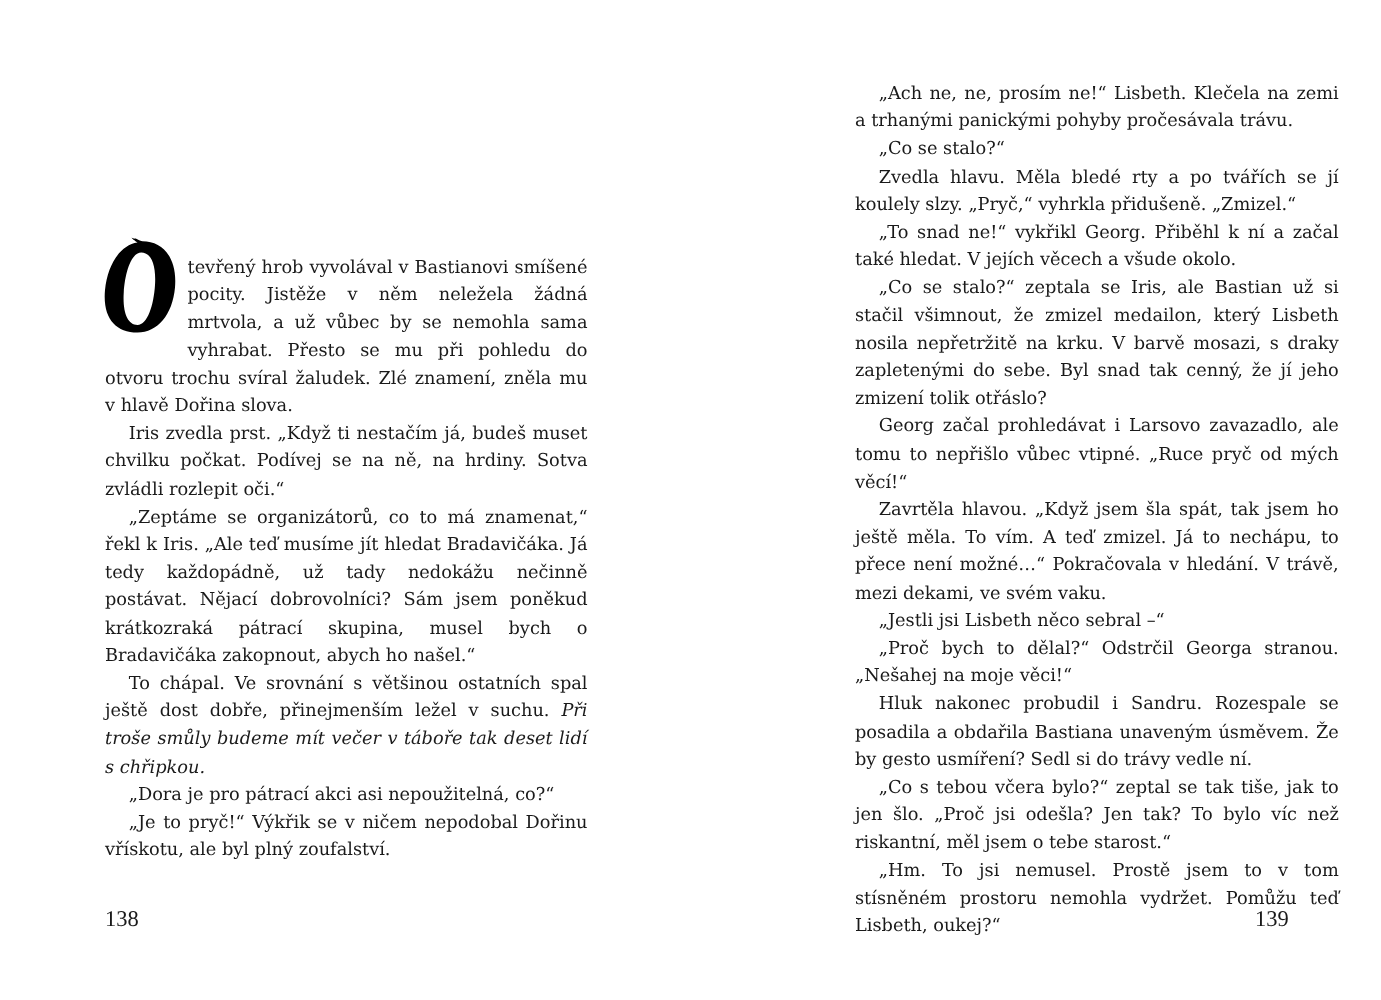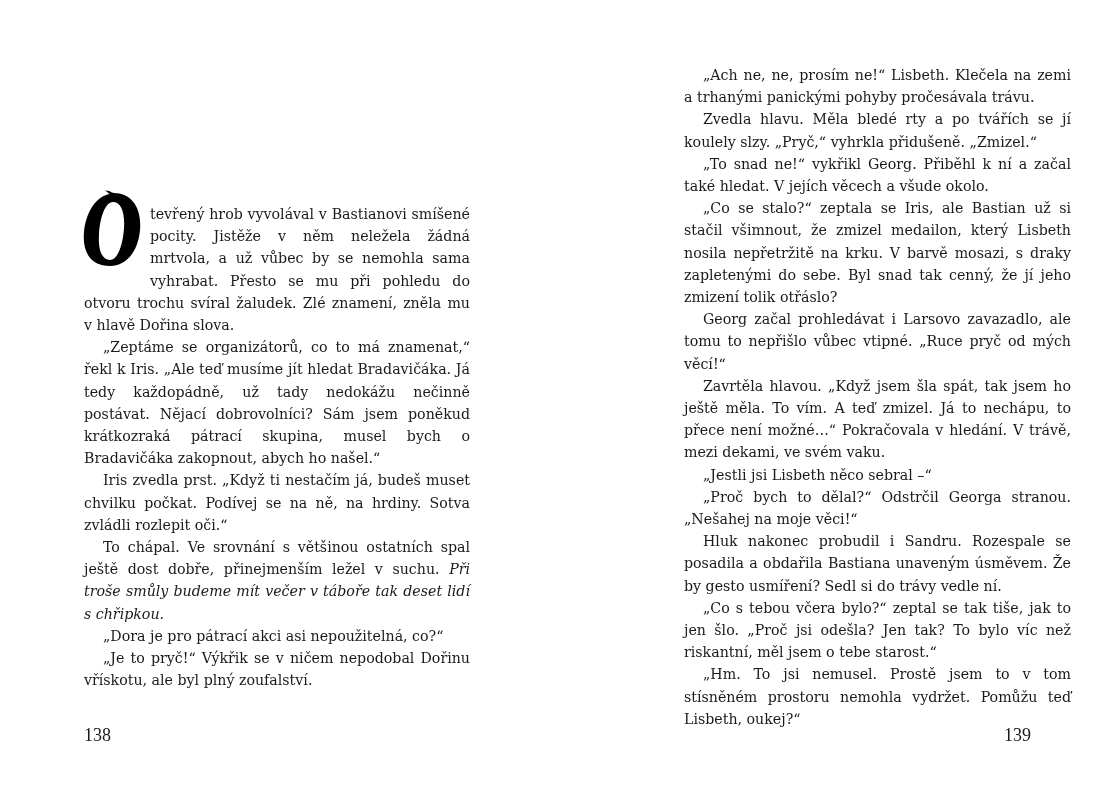--- a/index.html
+++ b/index.html
@@ -22,32 +22,33 @@
 <body>
 
 <div class="page left">
   <div class="text">
     <p class="p noind"><span class="dropcap">
           <svg viewBox="0 0 64 78">
             <path d="M30 4 C26 2 27 0 29 1 C31 2 33 3 34 3 C50 3 62 16 60 40 C58 62 46 76 30 76 C12 76 2 64 4 42 C6 22 16 6 30 4 Z M33 12 C25 12 20 28 19 44 C18 60 22 70 30 70 C38 70 43 54 44 38 C45 22 41 12 33 12 Z" fill="#000" fill-rule="evenodd"></path>
             <path d="M27 2 L25 0 L30 2 Z" fill="#000"></path>
           </svg>
         </span><span>tevřený hrob vyvolával v Bastianovi smíšené pocity. Jistěže v něm neležela žádná mrtvola, a už vůbec by se nemohla sama vyhrabat. Přesto se mu při pohledu do otvoru trochu svíral žaludek. Zlé znamení, zněla mu v hlavě Dořina slova.</span></p>
+    <p class="p">Iris zvedla prst. „Když ti nestačím já, budeš muset chvilku počkat. Podívej se na ně, na hrdiny. Sotva zvládli rozlepit oči.“</p>
     <p class="p">„Zeptáme se organizátorů, co to má znamenat,“ řekl k Iris. „Ale teď musíme jít hledat Bradavičáka. Já tedy každopádně, už tady nedokážu nečinně postávat. Nějací dobrovolníci? Sám jsem poněkud krátkozraká pátrací skupina, musel bych o Bradavičáka zakopnout, abych ho našel.“</p>
-    <p class="p">Iris zvedla prst. „Když ti nestačím já, budeš muset chvilku počkat. Podívej se na ně, na hrdiny. Sotva zvládli rozlepit oči.“</p>
     <p class="p"><span>To chápal. Ve srovnání s většinou ostatních spal ještě dost dobře, přinejmenším ležel v suchu. </span><span class="it">Při troše smůly budeme mít večer v táboře tak deset lidí s chřipkou.</span></p>
     <p class="p">„Dora je pro pátrací akci asi nepoužitelná, co?“</p>
     <p class="p">„Je to pryč!“ Výkřik se v ničem nepodobal Dořinu vřískotu, ale byl plný zoufalství.</p>
   </div>
   <div class="folio l">138</div>
 </div>
 
 <div class="page right">
   <div class="text">
     <p class="p">„Ach ne, ne, prosím ne!“ Lisbeth. Klečela na zemi a trhanými panickými pohyby pročesávala trávu.</p>
+    <p class="p">„Co se stalo?“</p>
     <p class="p">Zvedla hlavu. Měla bledé rty a po tvářích se jí koulely slzy. „Pryč,“ vyhrkla přidušeně. „Zmizel.“</p>
     <p class="p">„To snad ne!“ vykřikl Georg. Přiběhl k ní a začal také hledat. V jejích věcech a všude okolo.</p>
     <p class="p">„Co se stalo?“ zeptala se Iris, ale Bastian už si stačil všimnout, že zmizel medailon, který Lisbeth nosila nepřetržitě na krku. V barvě mosazi, s draky zapletenými do sebe. Byl snad tak cenný, že jí jeho zmizení tolik otřáslo?</p>
     <p class="p">Georg začal prohledávat i Larsovo zavazadlo, ale tomu to nepřišlo vůbec vtipné. „Ruce pryč od mých věcí!“</p>
     <p class="p">Zavrtěla hlavou. „Když jsem šla spát, tak jsem ho ještě měla. To vím. A teď zmizel. Já to nechápu, to přece není možné…“ Pokračovala v hledání. V trávě, mezi dekami, ve svém vaku.</p>
     <p class="p">„Jestli jsi Lisbeth něco sebral –“</p>
     <p class="p">„Proč bych to dělal?“ Odstrčil Georga stranou. „Nešahej na moje věci!“</p>
     <p class="p">Hluk nakonec probudil i Sandru. Rozespale se posadila a obdařila Bastiana unaveným úsměvem. Že by gesto usmíření? Sedl si do trávy vedle ní.</p>
     <p class="p">„Co s tebou včera bylo?“ zeptal se tak tiše, jak to jen šlo. „Proč jsi odešla? Jen tak? To bylo víc než riskantní, měl jsem o tebe starost.“</p>
     <p class="p">„Hm. To jsi nemusel. Prostě jsem to v tom stísněném prostoru nemohla vydržet. Pomůžu teď Lisbeth, oukej?“</p>

